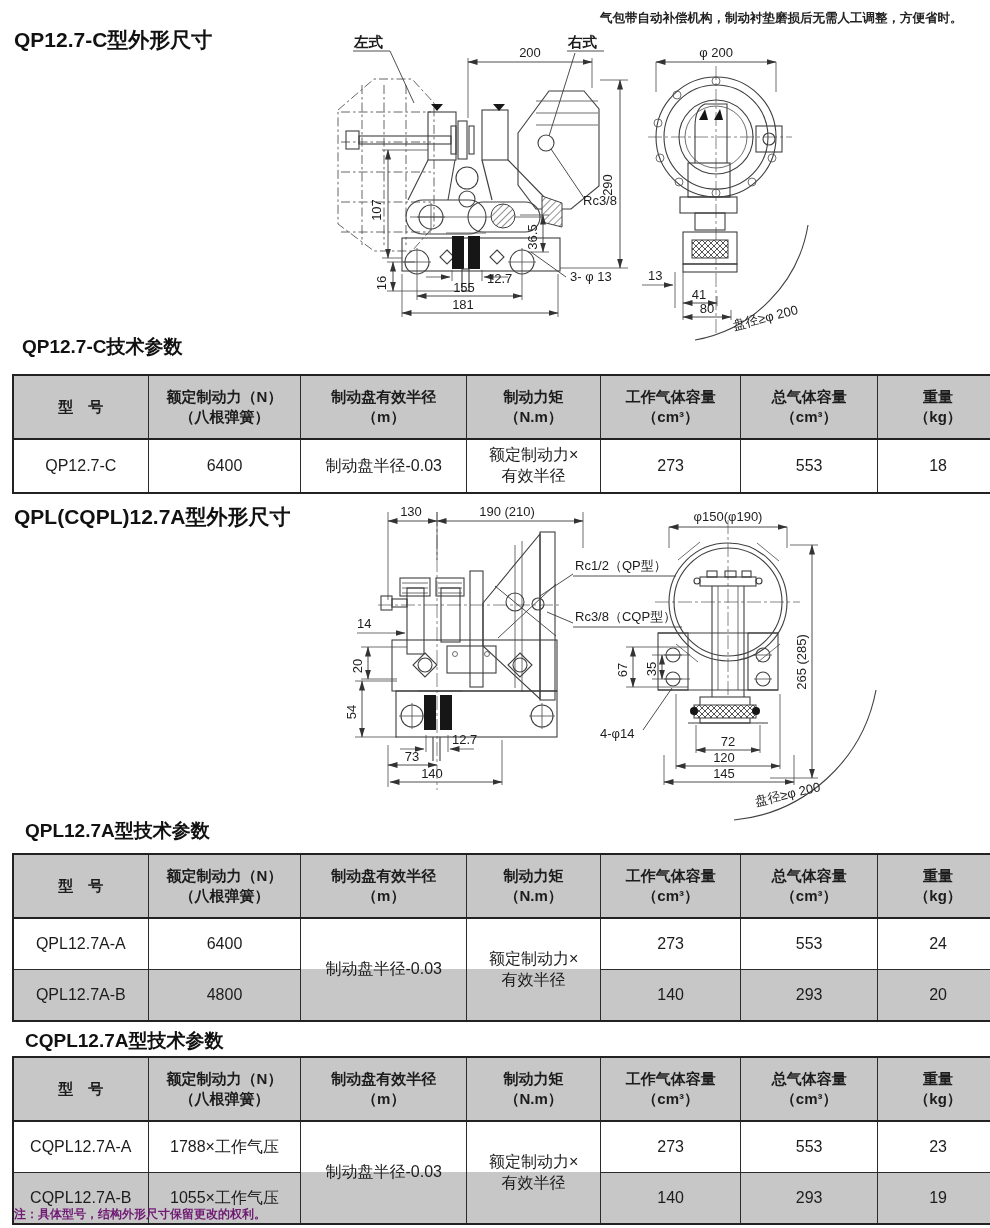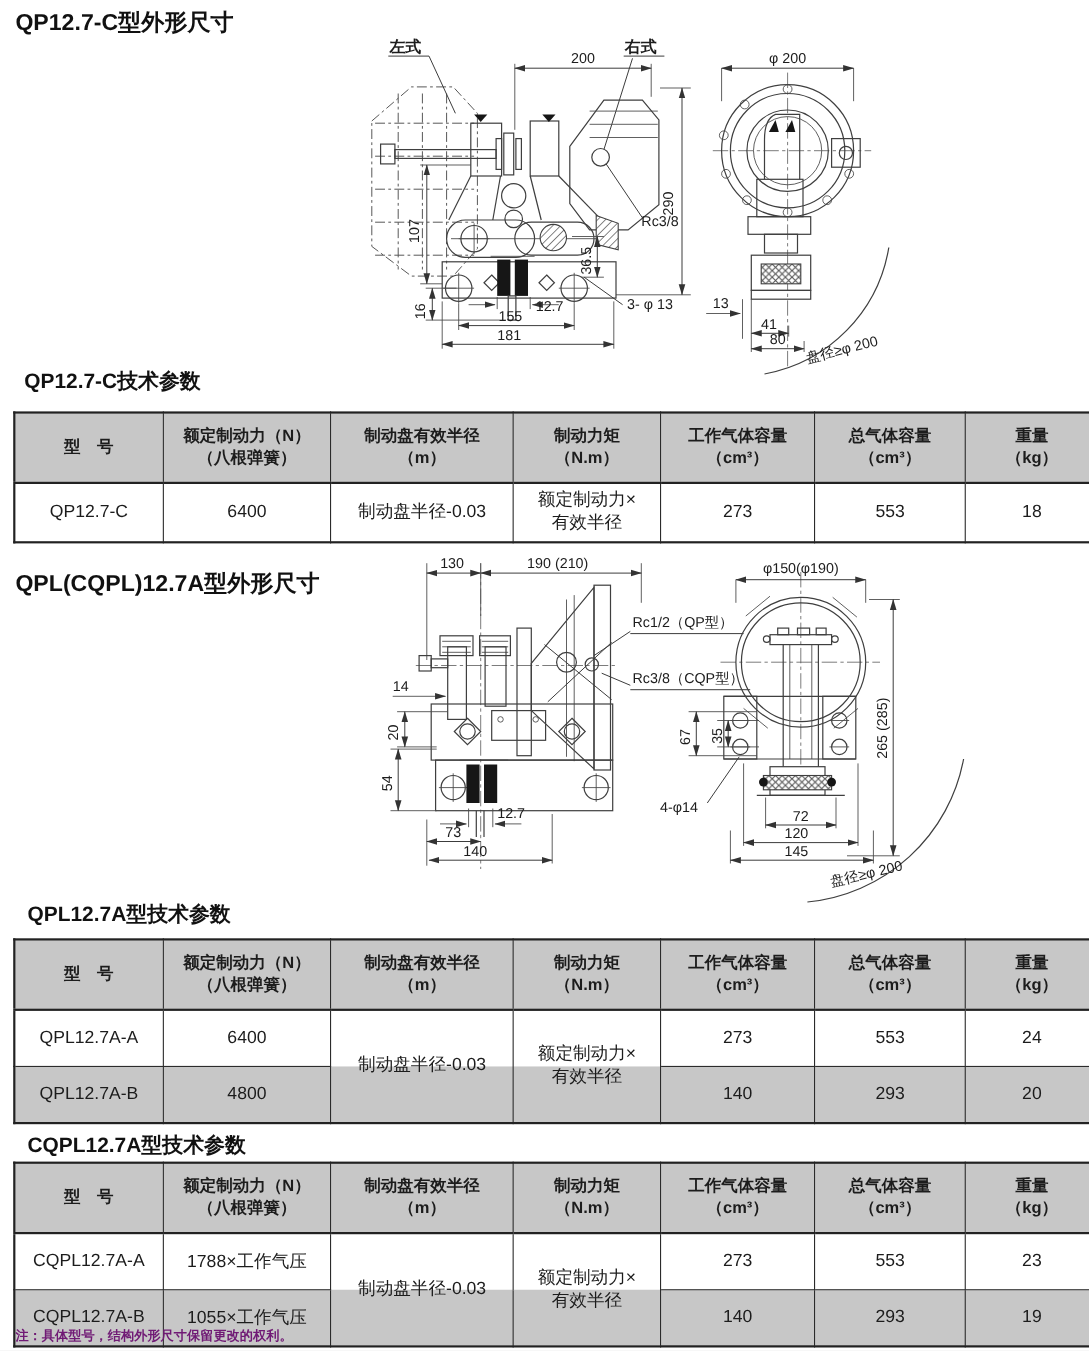--- a/index.html
+++ b/index.html
@@ -66,22 +66,23 @@
         <rect width="5" height="5" fill="#fff"></rect>
         <line x1="0" y1="0" x2="0" y2="5" stroke="#555" stroke-width="1.3"></line>
       </pattern>
       <pattern id="xh" width="6" height="6" patternUnits="userSpaceOnUse">
         <rect width="6" height="6" fill="#fff"></rect>
         <path d="M0,0 L6,6 M6,0 L0,6" stroke="#555" stroke-width="1"></path>
       </pattern>
     </defs>
   </svg>
 
-
-  <h1 class="sec-title t-big" style="left:14px;top:6px;">QP12.7-C型外形尺寸</h1>
+  <div class="top-note">气包带自动补偿机构，制动衬垫磨损后无需人工调整，方便省时。</div>
+
+  <h1 class="sec-title t-big" style="left:14px;top:26px;">QP12.7-C型外形尺寸</h1>
 
   <svg class="draw" style="left:330px;top:28px;" width="660" height="315" viewBox="330 28 660 315">
 
     <g>
       <polygon class="dd" points="338,110 374,79 412,79 434,103 434,226 412,251 374,251 338,224"></polygon>
       <line class="dd" x1="362" y1="85" x2="362" y2="245"></line>
       <line class="dd" x1="384" y1="85" x2="384" y2="245"></line>
       <line class="dd" x1="406" y1="85" x2="406" y2="245"></line>
       <line class="dd" x1="341" y1="112" x2="431" y2="112"></line>
       <line class="dd" x1="341" y1="142" x2="431" y2="142"></line>
@@ -284,21 +285,21 @@
             <div>额定制动力×</div>
             <div>有效半径</div>
           </td>
         <td>273</td>
         <td>553</td>
         <td>18</td>
       </tr>
     </tbody>
   </table>
 
-  <h1 class="sec-title t-big" style="left:14px;top:516px;text-align:center;">QPL(CQPL)12.7A型外形尺寸</h1>
+  <h1 class="sec-title t-big" style="left:14px;top:503px;text-align:center;">QPL(CQPL)12.7A型外形尺寸</h1>
 
   <svg class="draw" style="left:350px;top:498px;" width="640" height="330" viewBox="350 498 640 330">
 
     <line class="dim-e" x1="388" y1="512" x2="388" y2="600"></line>
     <line class="dim-e" x1="437" y1="512" x2="437" y2="560"></line>
     <line class="dim-e" x1="583" y1="512" x2="583" y2="548"></line>
     <line class="dim-l" x1="388" y1="521" x2="437" y2="521"></line>
     <text class="mid" x="411" y="516">130</text>
     <line class="dim-l" x1="437" y1="521" x2="583" y2="521"></line>
     <text class="mid" x="507" y="516">190 (210)</text>

